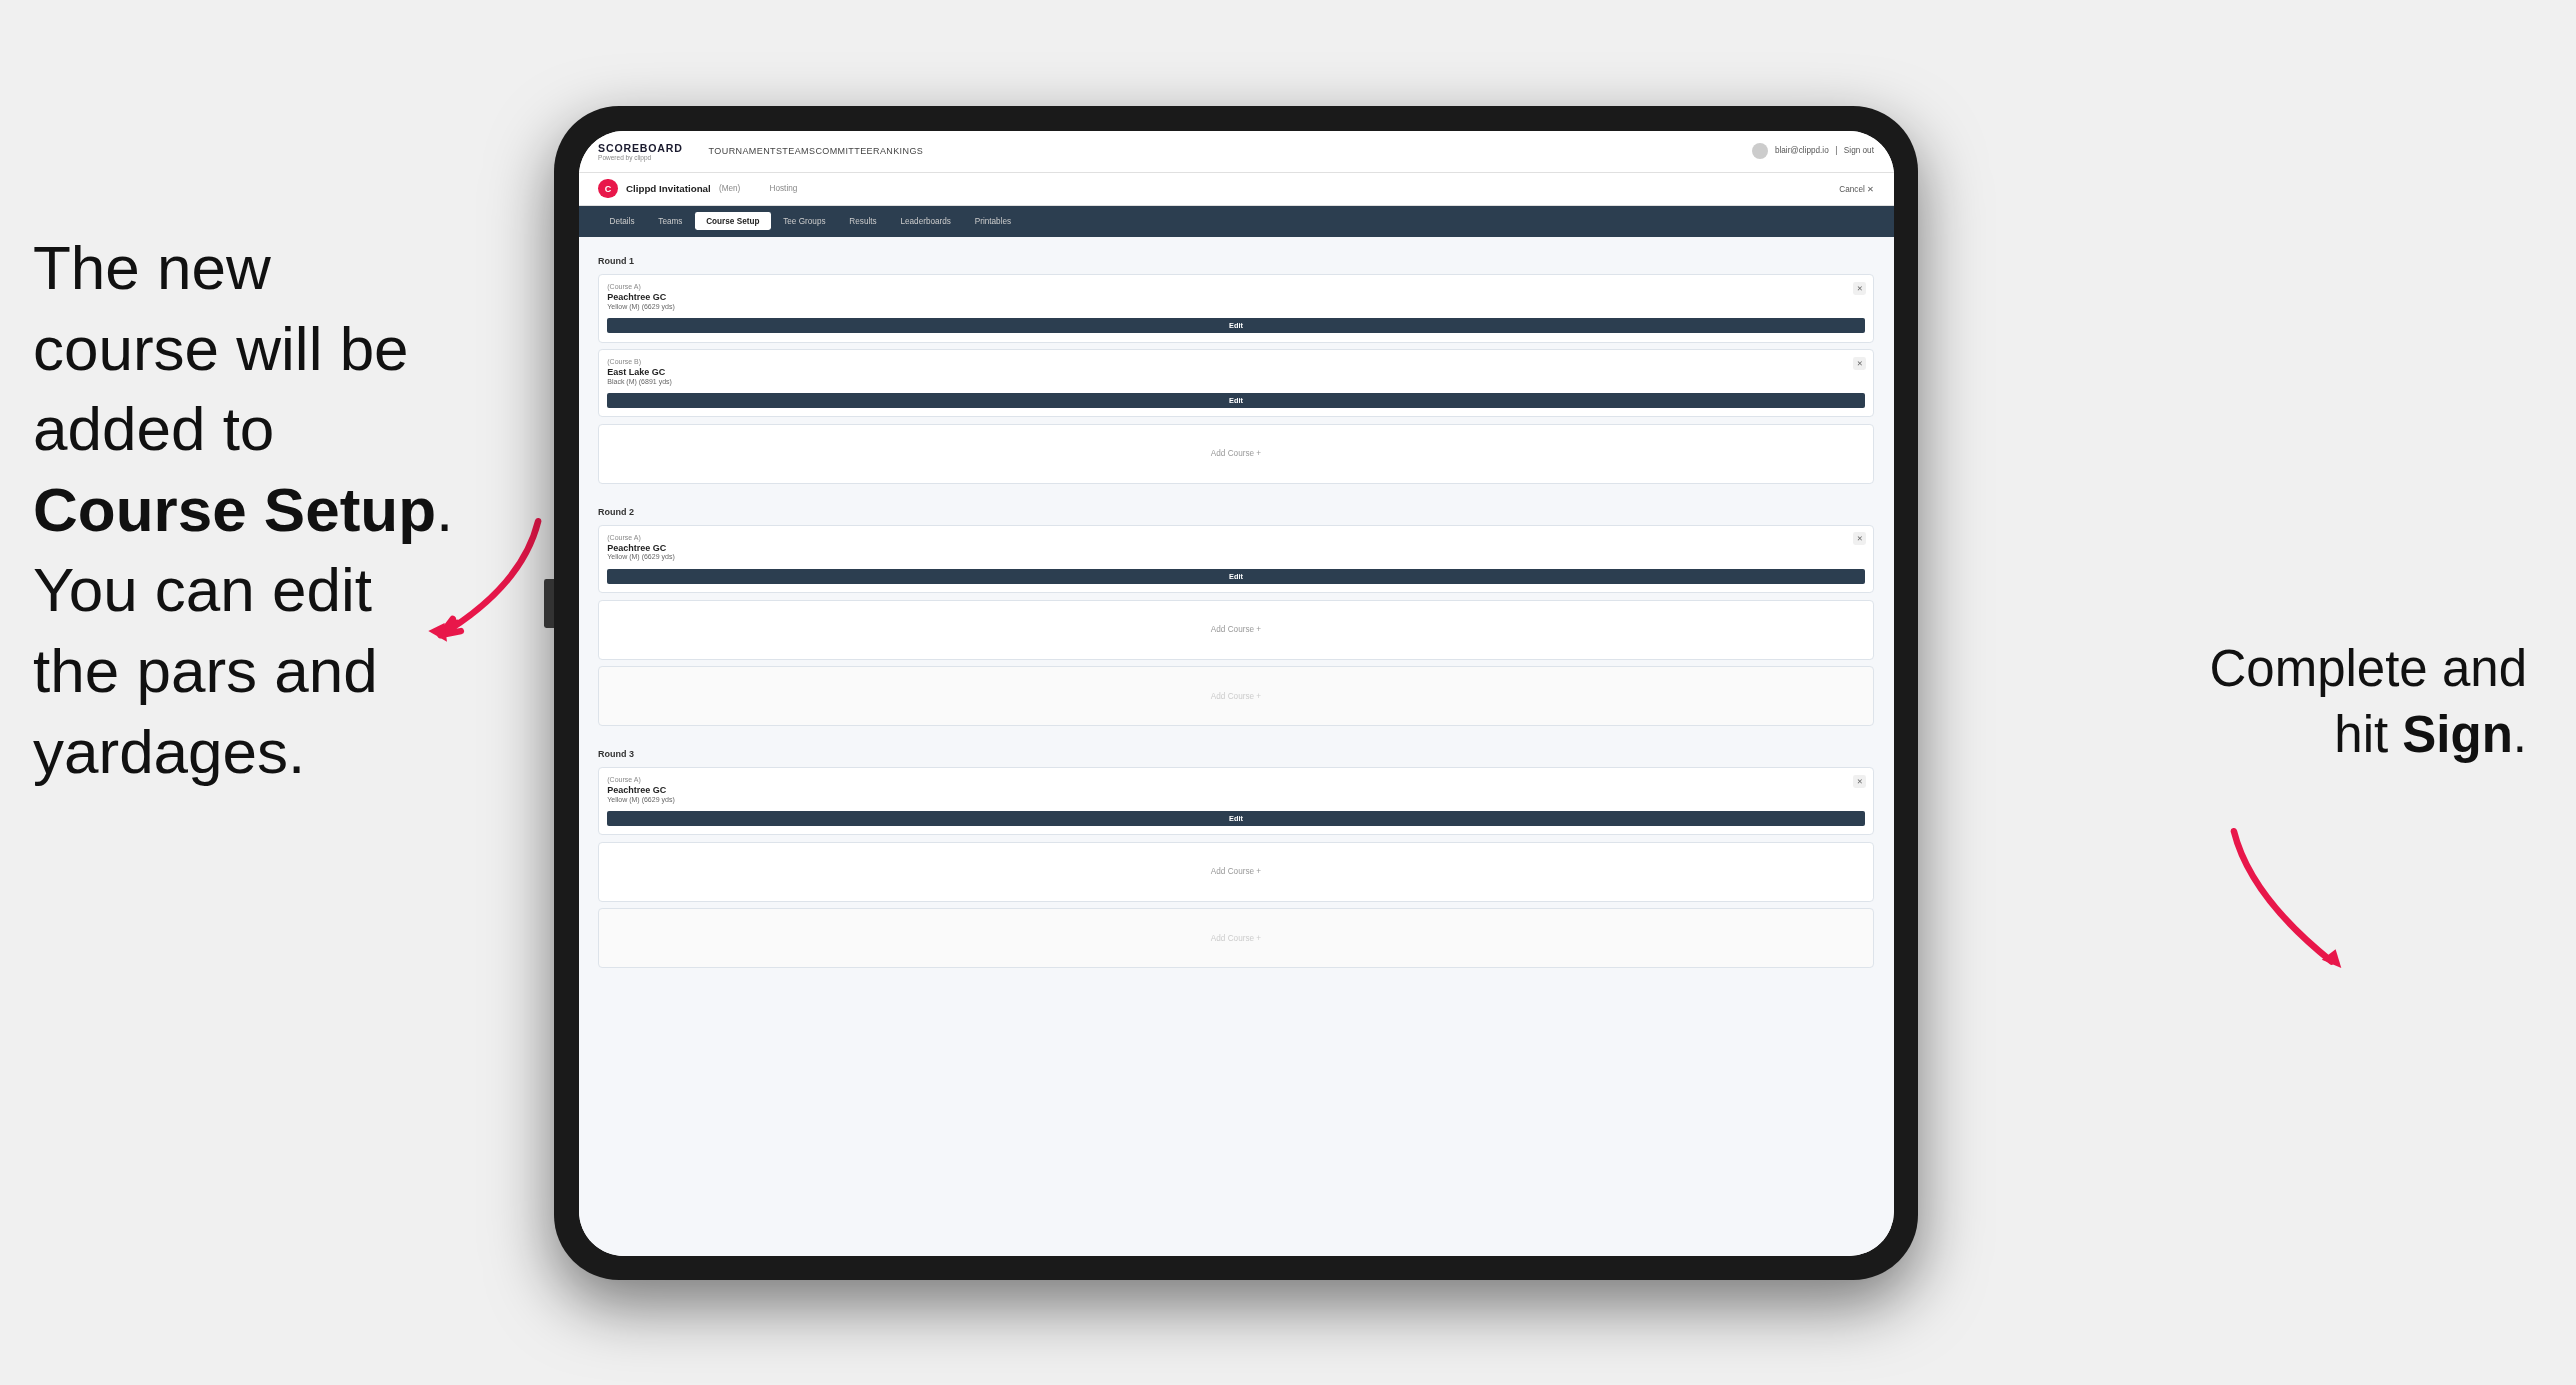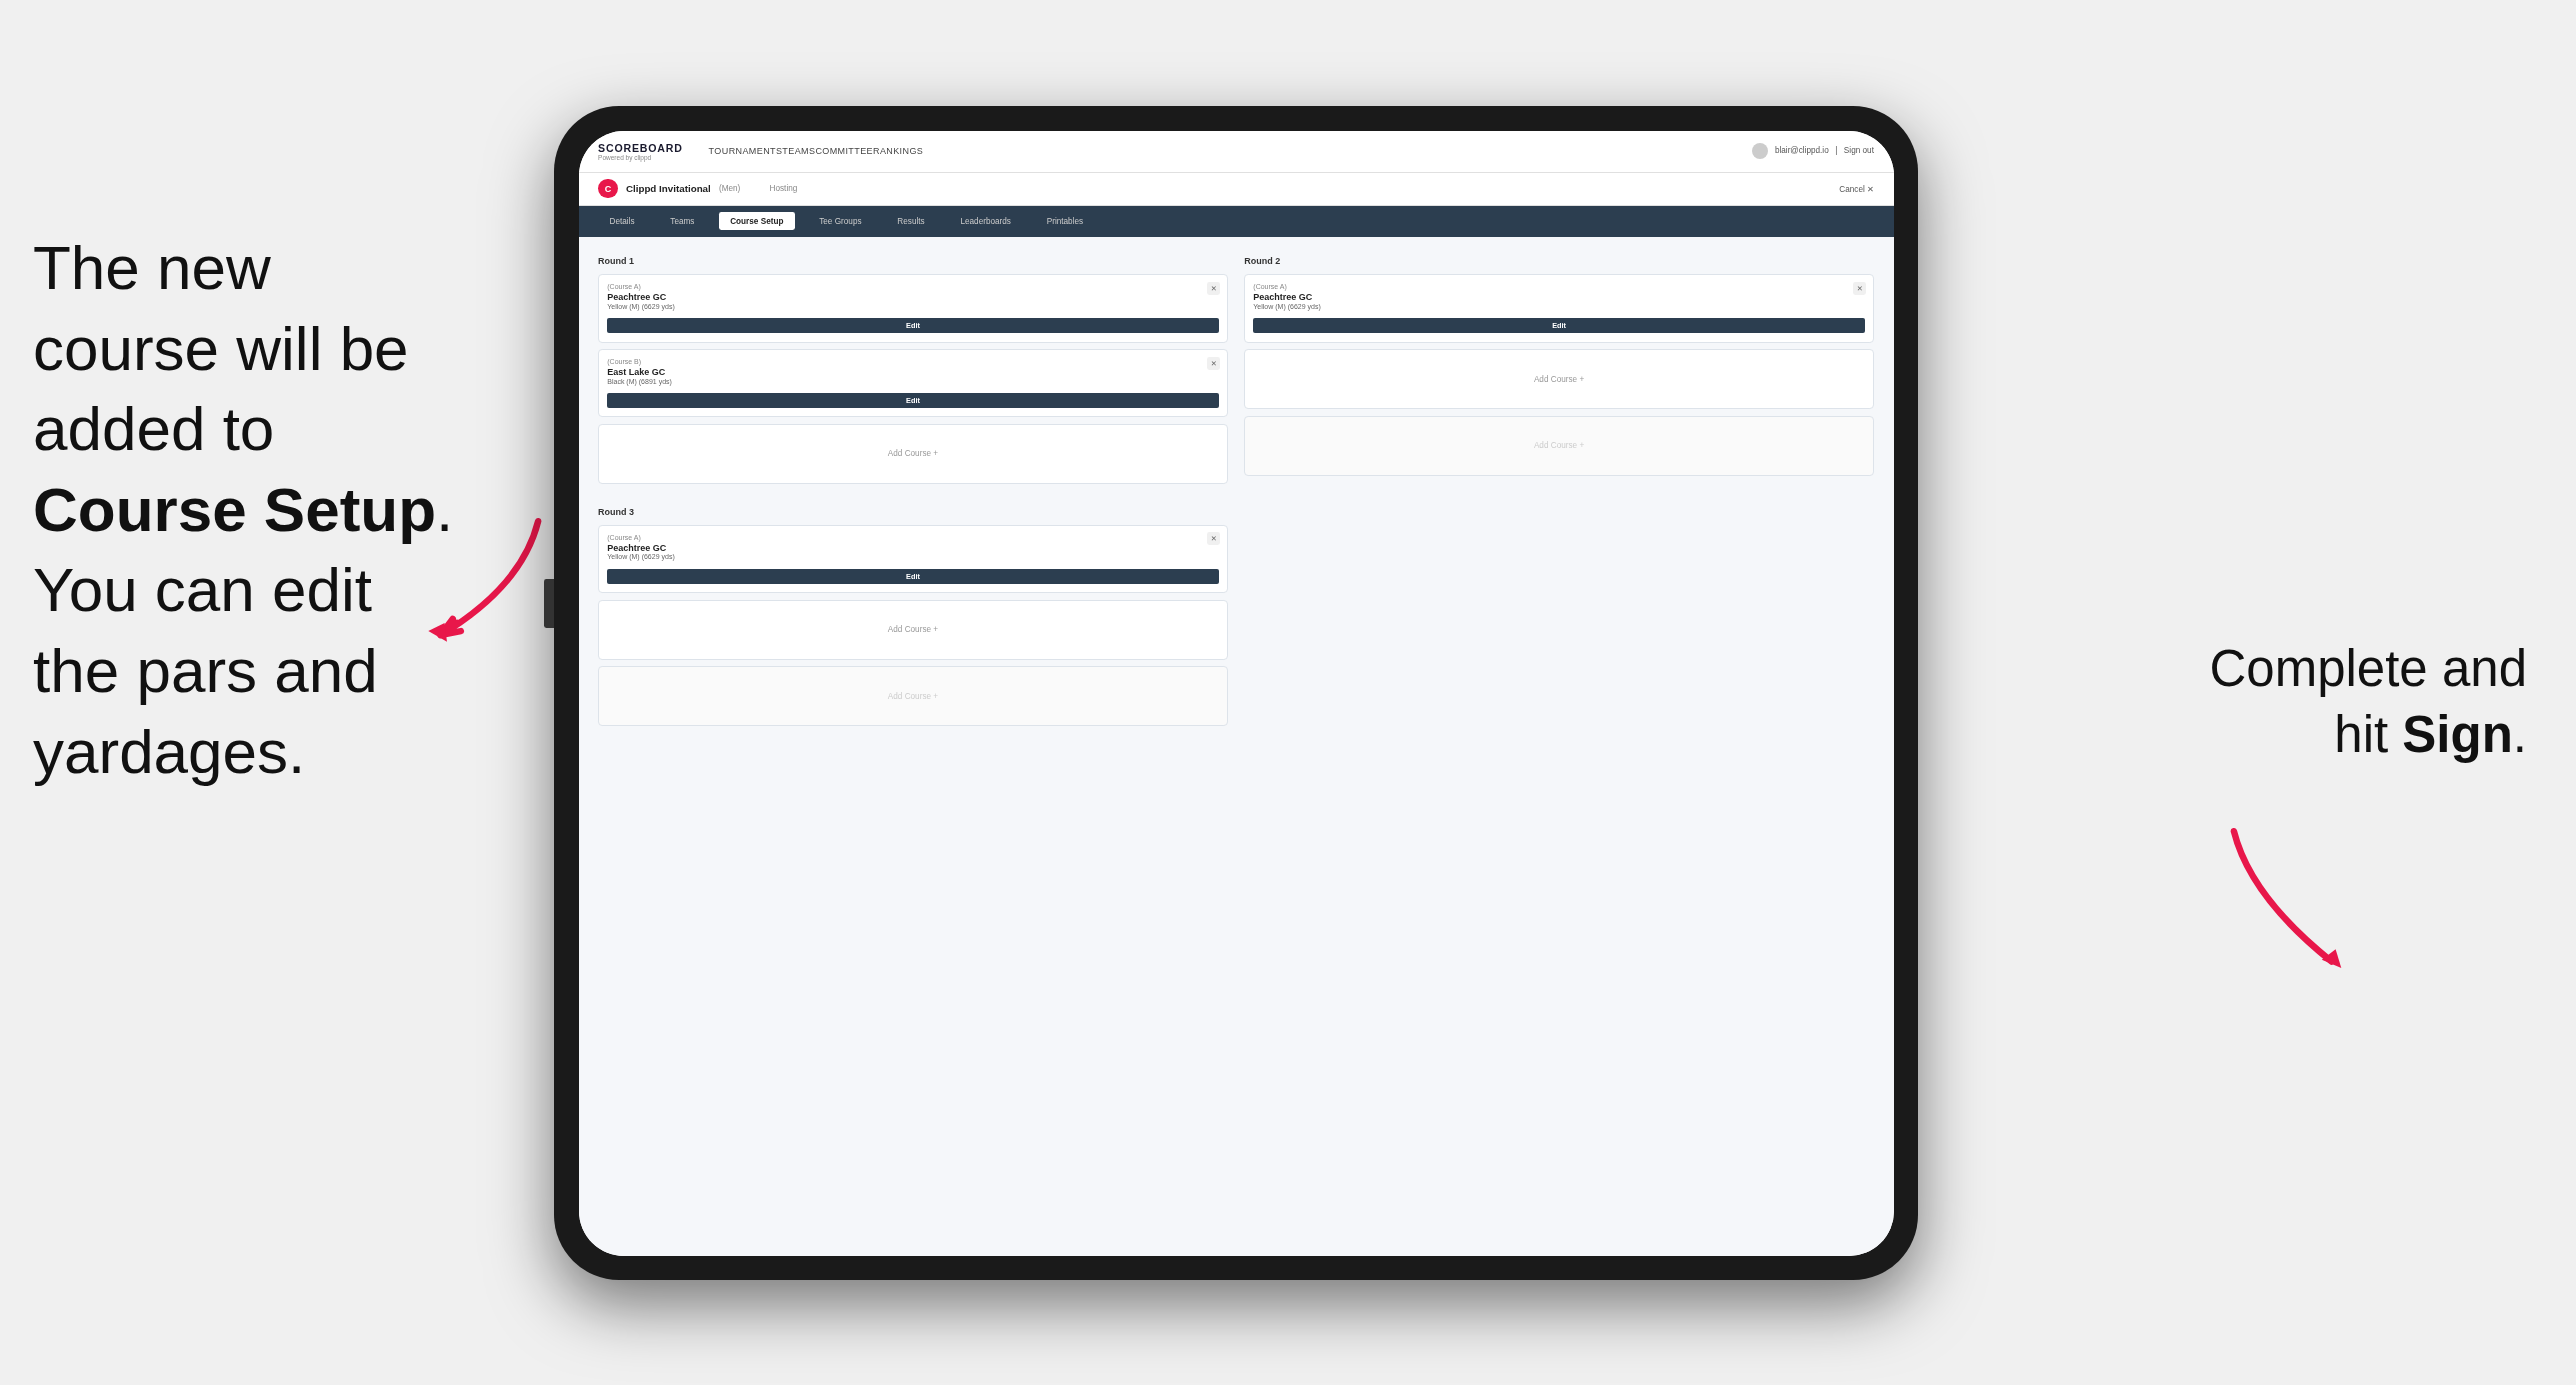--- a/index.html
+++ b/index.html
@@ -193,21 +193,21 @@
       cursor: pointer;
     }
 
     
     .tab-bar {
       background: #2c3e50;
       height: 31px;
       display: flex;
       align-items: center;
       padding: 0 19.6px;
-      gap: 13px;
+      gap: 1px;
     }
     .tab-item {
       padding: 4.9px 11.4px;
       font-size: 8.2px;
       color: #ccc;
       cursor: pointer;
       border-radius: 2.4px;
     }
     .tab-item.active {
       background: #ffffff;
@@ -221,21 +221,21 @@
       background: #f5f7fa;
       padding: 19.6px;
       flex: 1;
       height: calc(100% - 106px);
       overflow: hidden;
     }
 
     
     .rounds-grid {
       display: grid;
-      grid-template-columns: repeat(2, 1fr);
+      grid-template-columns: repeat(1, 1fr);
       gap: 16.3px;
     }
 
     .round-column {
       display: flex;
       flex-direction: column;
       gap: 0;
     }
 
     .round-title {

